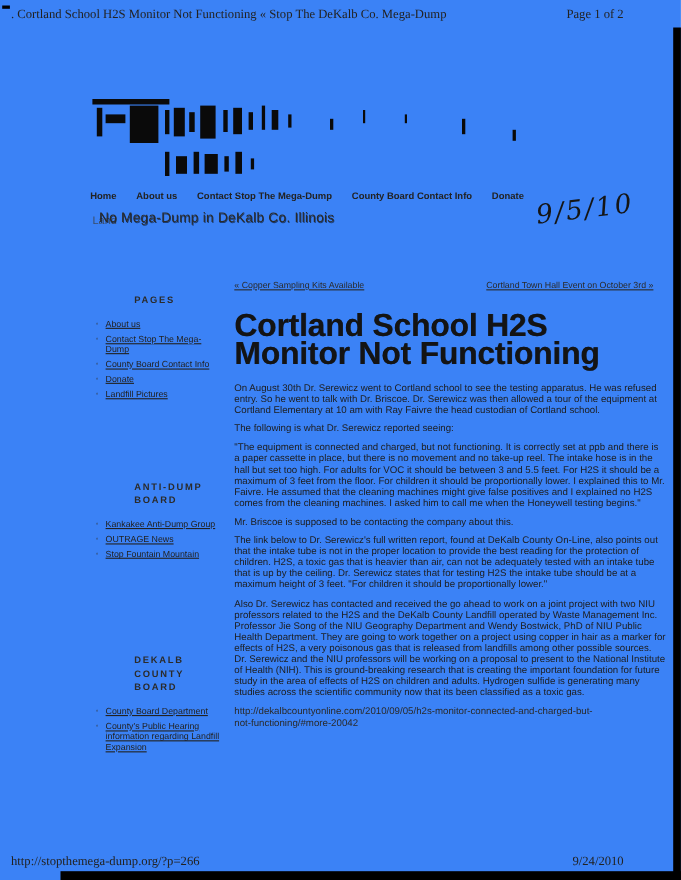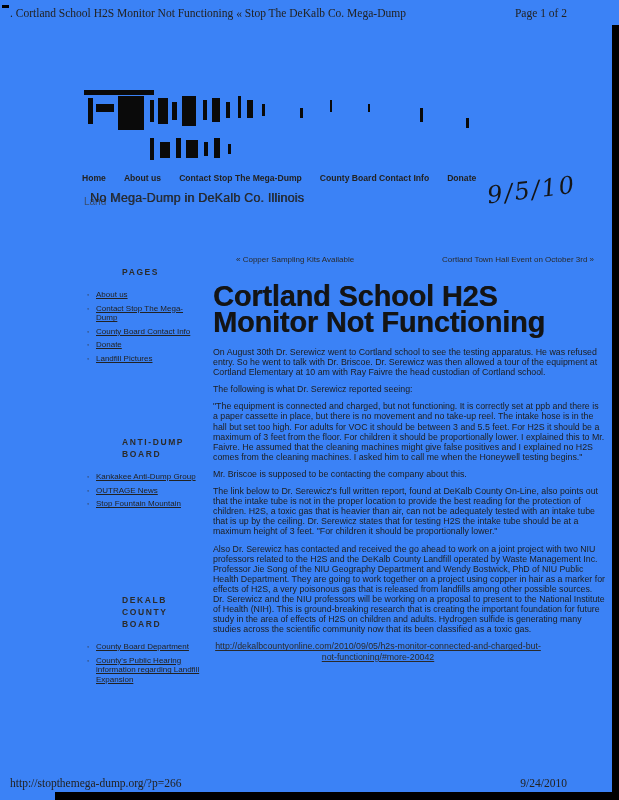--- a/index.html
+++ b/index.html
@@ -37,41 +37,41 @@
   .handwritten{
     position:absolute;left:487px;top:176px;font-family:"DejaVu Serif",serif;
     font-style:italic;font-size:24px;color:#151515;transform:rotate(-7deg);
     letter-spacing:2px;
   }
   
   .post-nav{
     position:absolute;left:213px;right:25px;top:255px;display:flex;
     justify-content:space-between;font-size:8px;color:#2a2a2a;
   }
-  .post-nav a{color:#2a2a2a;cursor:pointer;margin-left:23px;}
+  .post-nav a{color:#2a2a2a;text-decoration:underline;cursor:pointer;}
   
   .sidebar-section{position:absolute;left:86px;width:118px;}
   .sidebar-section h3{
     margin:0 0 12px 14px;font-size:8.5px;font-weight:bold;letter-spacing:1.6px;
     color:#2b2b2b;width:62px;line-height:12px;padding-left:22px;
   }
   .sidebar-section ul{list-style:none;margin:0;padding:0;font-size:8px;line-height:9.6px;}
   .sidebar-section li{margin:0 0 4px 10px;position:relative;}
   .sidebar-section li::before{content:"\25E6";position:absolute;left:-9px;top:0;font-size:7px;color:#333;}
   .sidebar-section a{color:#222;text-decoration:underline;cursor:pointer;}
   
   .article{position:absolute;left:213px;top:283px;width:392px;}
   .article h1{
     margin:0 0 12px 0;font-size:29px;line-height:26px;font-weight:700;
     color:#141414;letter-spacing:-0.2px;text-shadow:0.4px 0 0 rgba(0,0,0,0.6);
   }
   .article p{margin:0 0 7px 0;font-size:8.8px;line-height:10.1px;color:#1d1d1d;}
   .article .source-link{
     display:block;margin-top:4px;font-size:8.8px;line-height:10.4px;color:#2a2a2a;
-    text-decoration:underline;overflow-wrap:anywhere;cursor:pointer;width:330px;text-align:center;
+    overflow-wrap:anywhere;cursor:pointer;width:330px;
   }
 </style>
 </head>
 <body>
 
 <div class="page">
 
   <div class="print-row print-header">
     <span>. Cortland School H2S Monitor Not Functioning « Stop The DeKalb Co. Mega-Dump</span>
     <span>Page 1 of 2</span>

